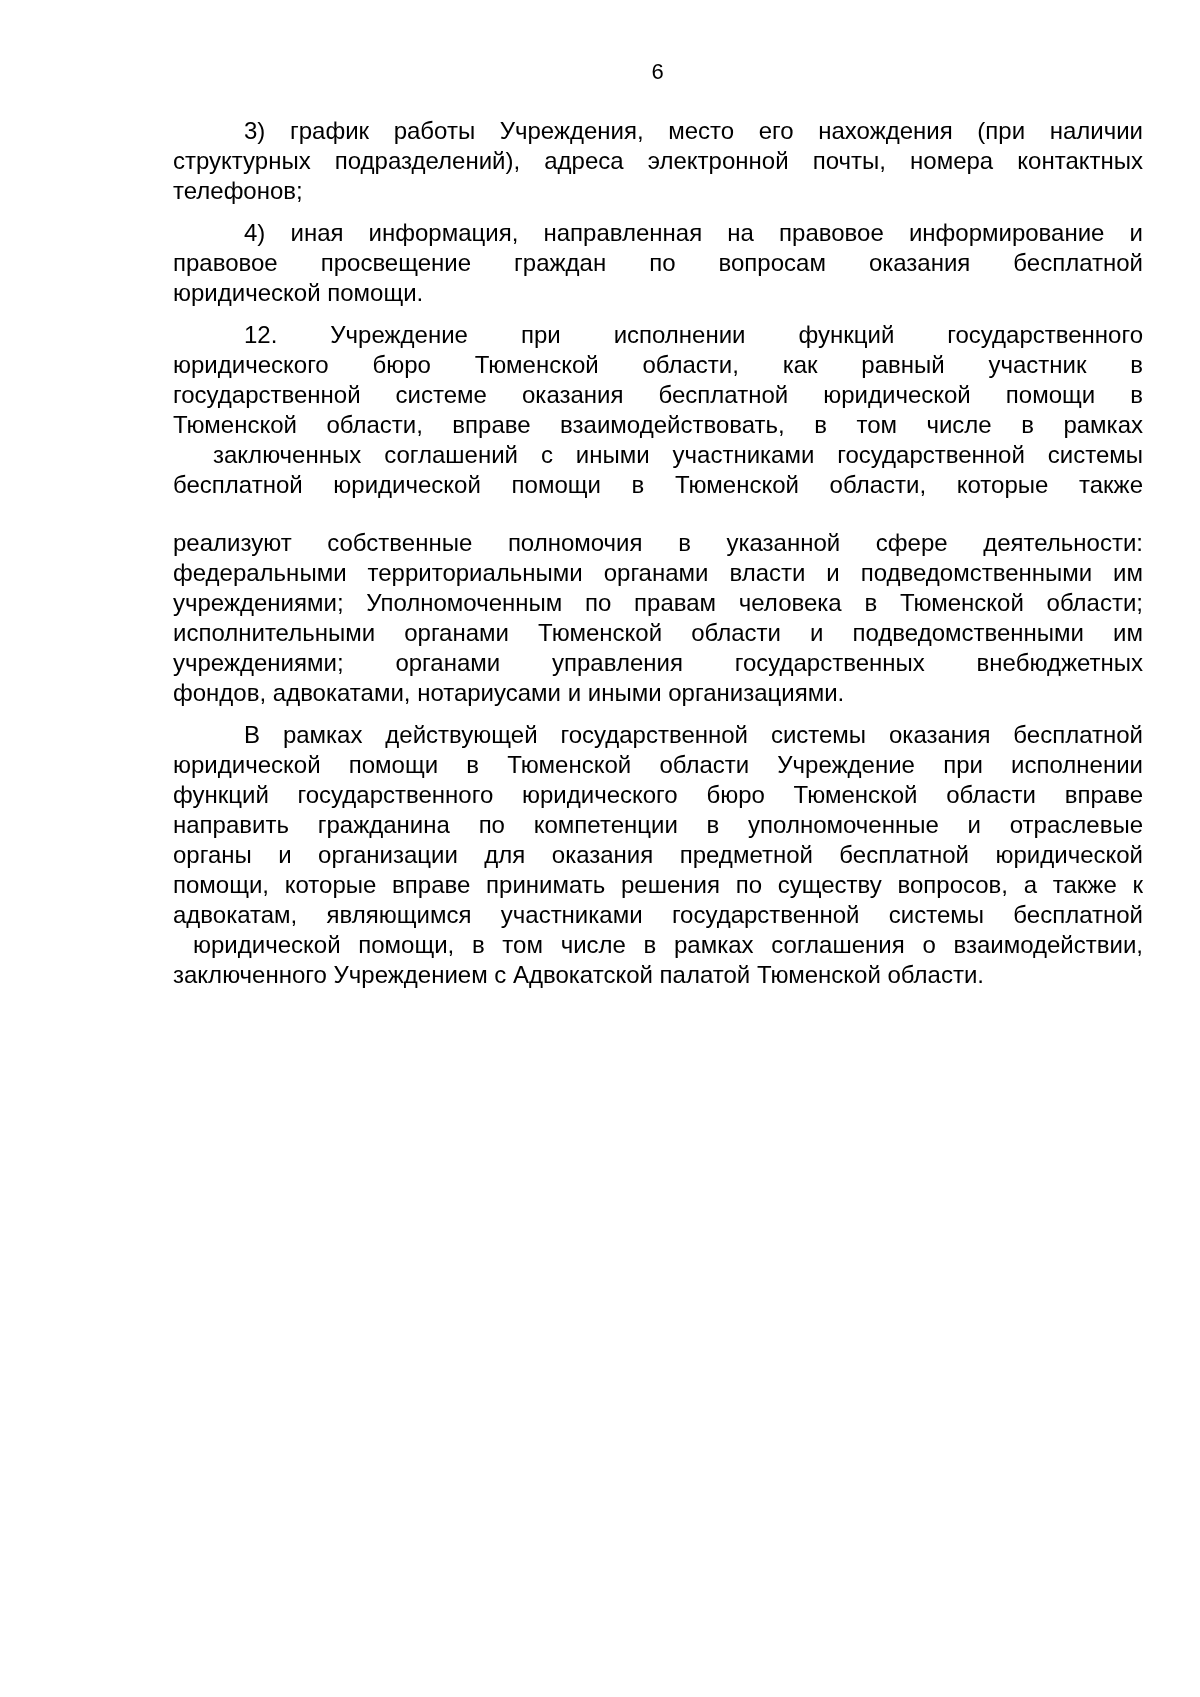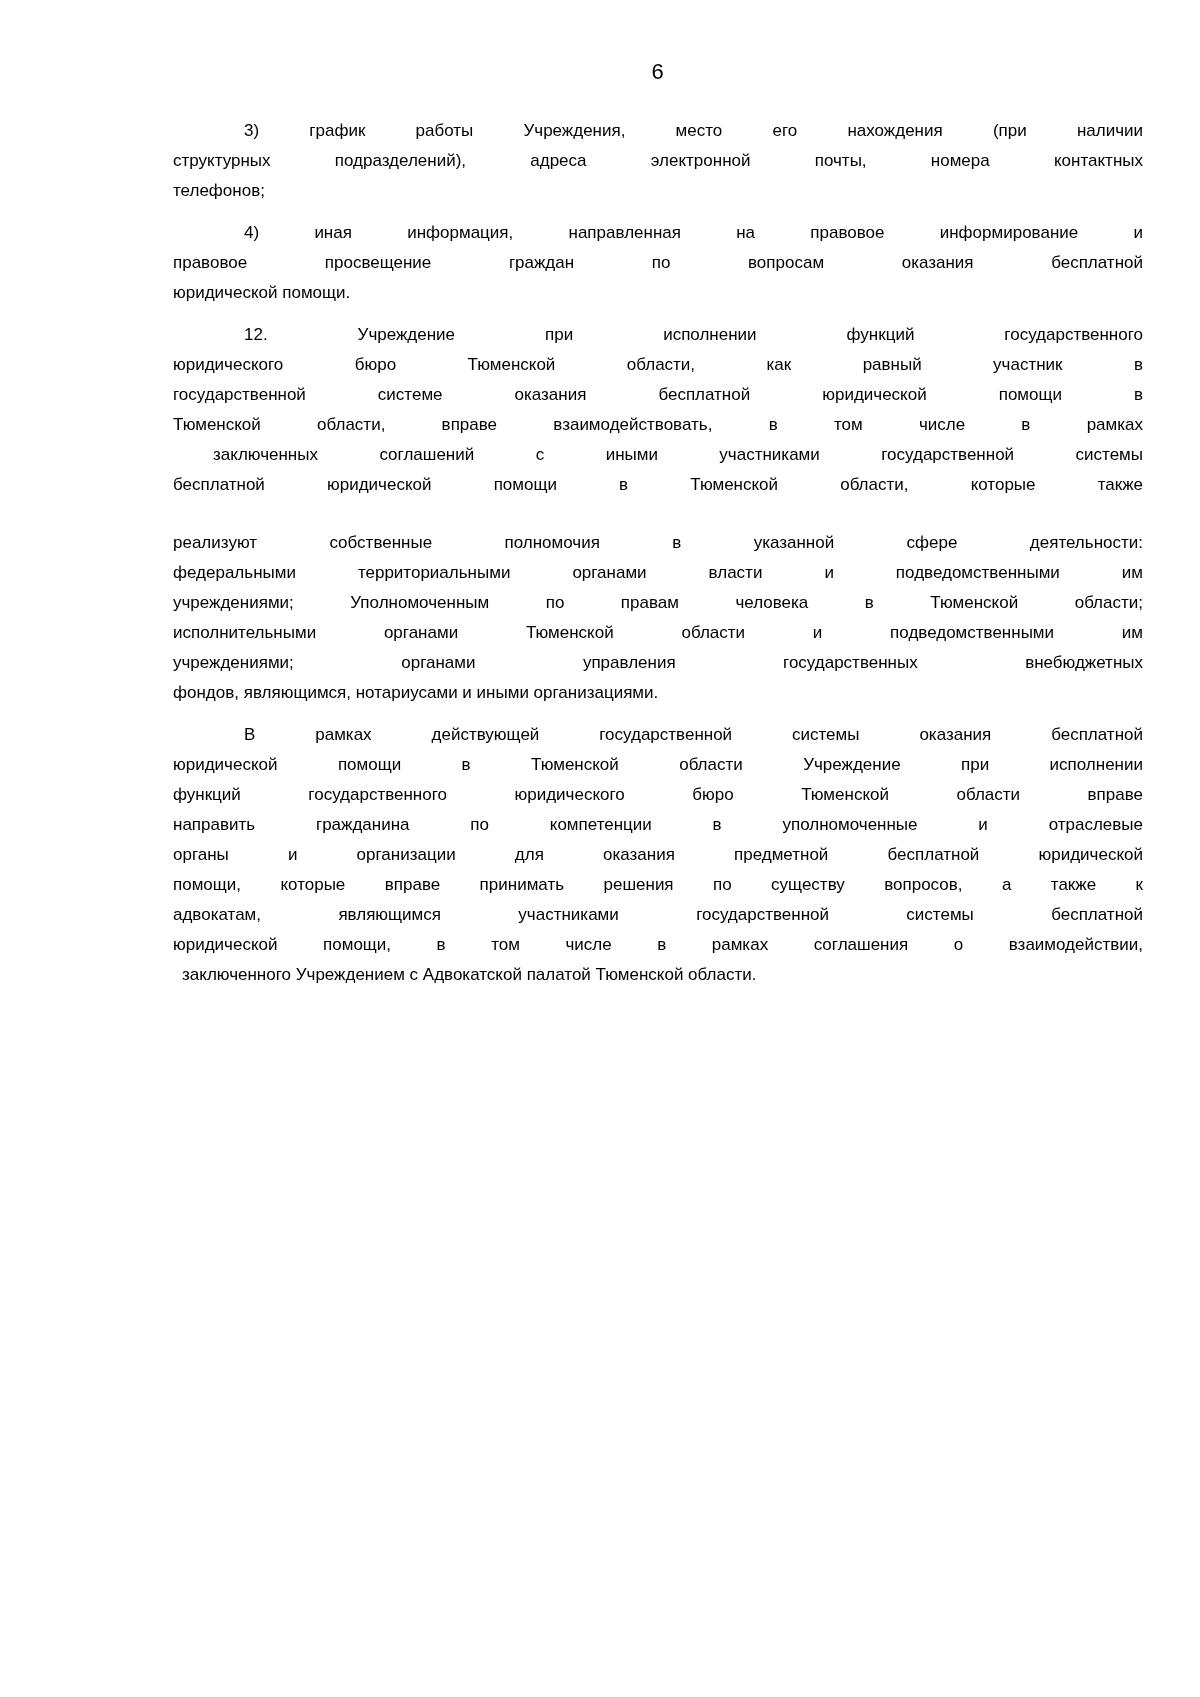--- a/index.html
+++ b/index.html
@@ -28,21 +28,21 @@
     position: absolute;
     left: 173px;
     top: 116px;
     width: 970px;
   }
   .para {
     margin: 0 0 12px 0;
   }
   .line {
     display: block;
-    font-size: 17px;
+    font-size: 24px;
     line-height: 30px;
     height: 30px;
     white-space: nowrap;
     text-align: justify;
     text-align-last: justify;
     -moz-text-align-last: justify;
   }
   .line.last {
     text-align: left;
     text-align-last: left;
@@ -75,28 +75,28 @@
     <span class="line" style="white-space: normal; overflow: hidden;">юридического бюро Тюменской области, как равный участник в</span>
     <span class="line" style="white-space: normal; overflow: hidden;">государственной системе оказания бесплатной юридической помощи в</span>
     <span class="line" style="white-space: normal; overflow: hidden;">Тюменской области, вправе взаимодействовать, в том числе в рамках</span>
     <span class="line" style="white-space: normal; overflow: hidden; margin-left: 40px;">заключенных соглашений с иными участниками государственной системы</span>
     <span class="line" style="white-space: normal; overflow: hidden;">бесплатной юридической помощи в Тюменской области, которые также</span>
     <span class="line" style="white-space: normal; overflow: hidden; margin-top: 28px;">реализуют собственные полномочия в указанной сфере деятельности:</span>
     <span class="line" style="white-space: normal; overflow: hidden;">федеральными территориальными органами власти и подведомственными им</span>
     <span class="line" style="white-space: normal; overflow: hidden;">учреждениями; Уполномоченным по правам человека в Тюменской области;</span>
     <span class="line" style="white-space: normal; overflow: hidden;">исполнительными органами Тюменской области и подведомственными им</span>
     <span class="line" style="white-space: normal; overflow: hidden;">учреждениями; органами управления государственных внебюджетных</span>
-    <span class="line last" style="white-space: normal; overflow: hidden;">фондов, являющимся, нотариусами и иными организациями.</span>
+    <span class="line last" style="white-space: normal; overflow: hidden;">фондов, адвокатами, нотариусами и иными организациями.</span>
   </div>
 
   <div class="para">
     <span class="line first" style="white-space: normal; overflow: hidden;">В рамках действующей государственной системы оказания бесплатной</span>
     <span class="line" style="white-space: normal; overflow: hidden;">юридической помощи в Тюменской области Учреждение при исполнении</span>
     <span class="line" style="white-space: normal; overflow: hidden;">функций государственного юридического бюро Тюменской области вправе</span>
     <span class="line" style="white-space: normal; overflow: hidden;">направить гражданина по компетенции в уполномоченные и отраслевые</span>
     <span class="line" style="white-space: normal; overflow: hidden;">органы и организации для оказания предметной бесплатной юридической</span>
     <span class="line" style="white-space: normal; overflow: hidden;">помощи, которые вправе принимать решения по существу вопросов, а также к</span>
     <span class="line" style="white-space: normal; overflow: hidden;">адвокатам, являющимся участниками государственной системы бесплатной</span>
-    <span class="line" style="white-space: normal; overflow: hidden;">юридической помощи, в том числе в рамках соглашения о взаимодействии,</span>
-    <span class="line last" style="white-space: normal; overflow: hidden; margin-left: 9px;">заключенного Учреждением с Адвокатской палатой Тюменской области.</span>
+    <span class="line" style="white-space: normal; overflow: hidden; margin-left: 20px;">юридической помощи, в том числе в рамках соглашения о взаимодействии,</span>
+    <span class="line last" style="white-space: normal; overflow: hidden;">заключенного Учреждением с Адвокатской палатой Тюменской области.</span>
   </div>
 
 </div>
 
 </body></html>

